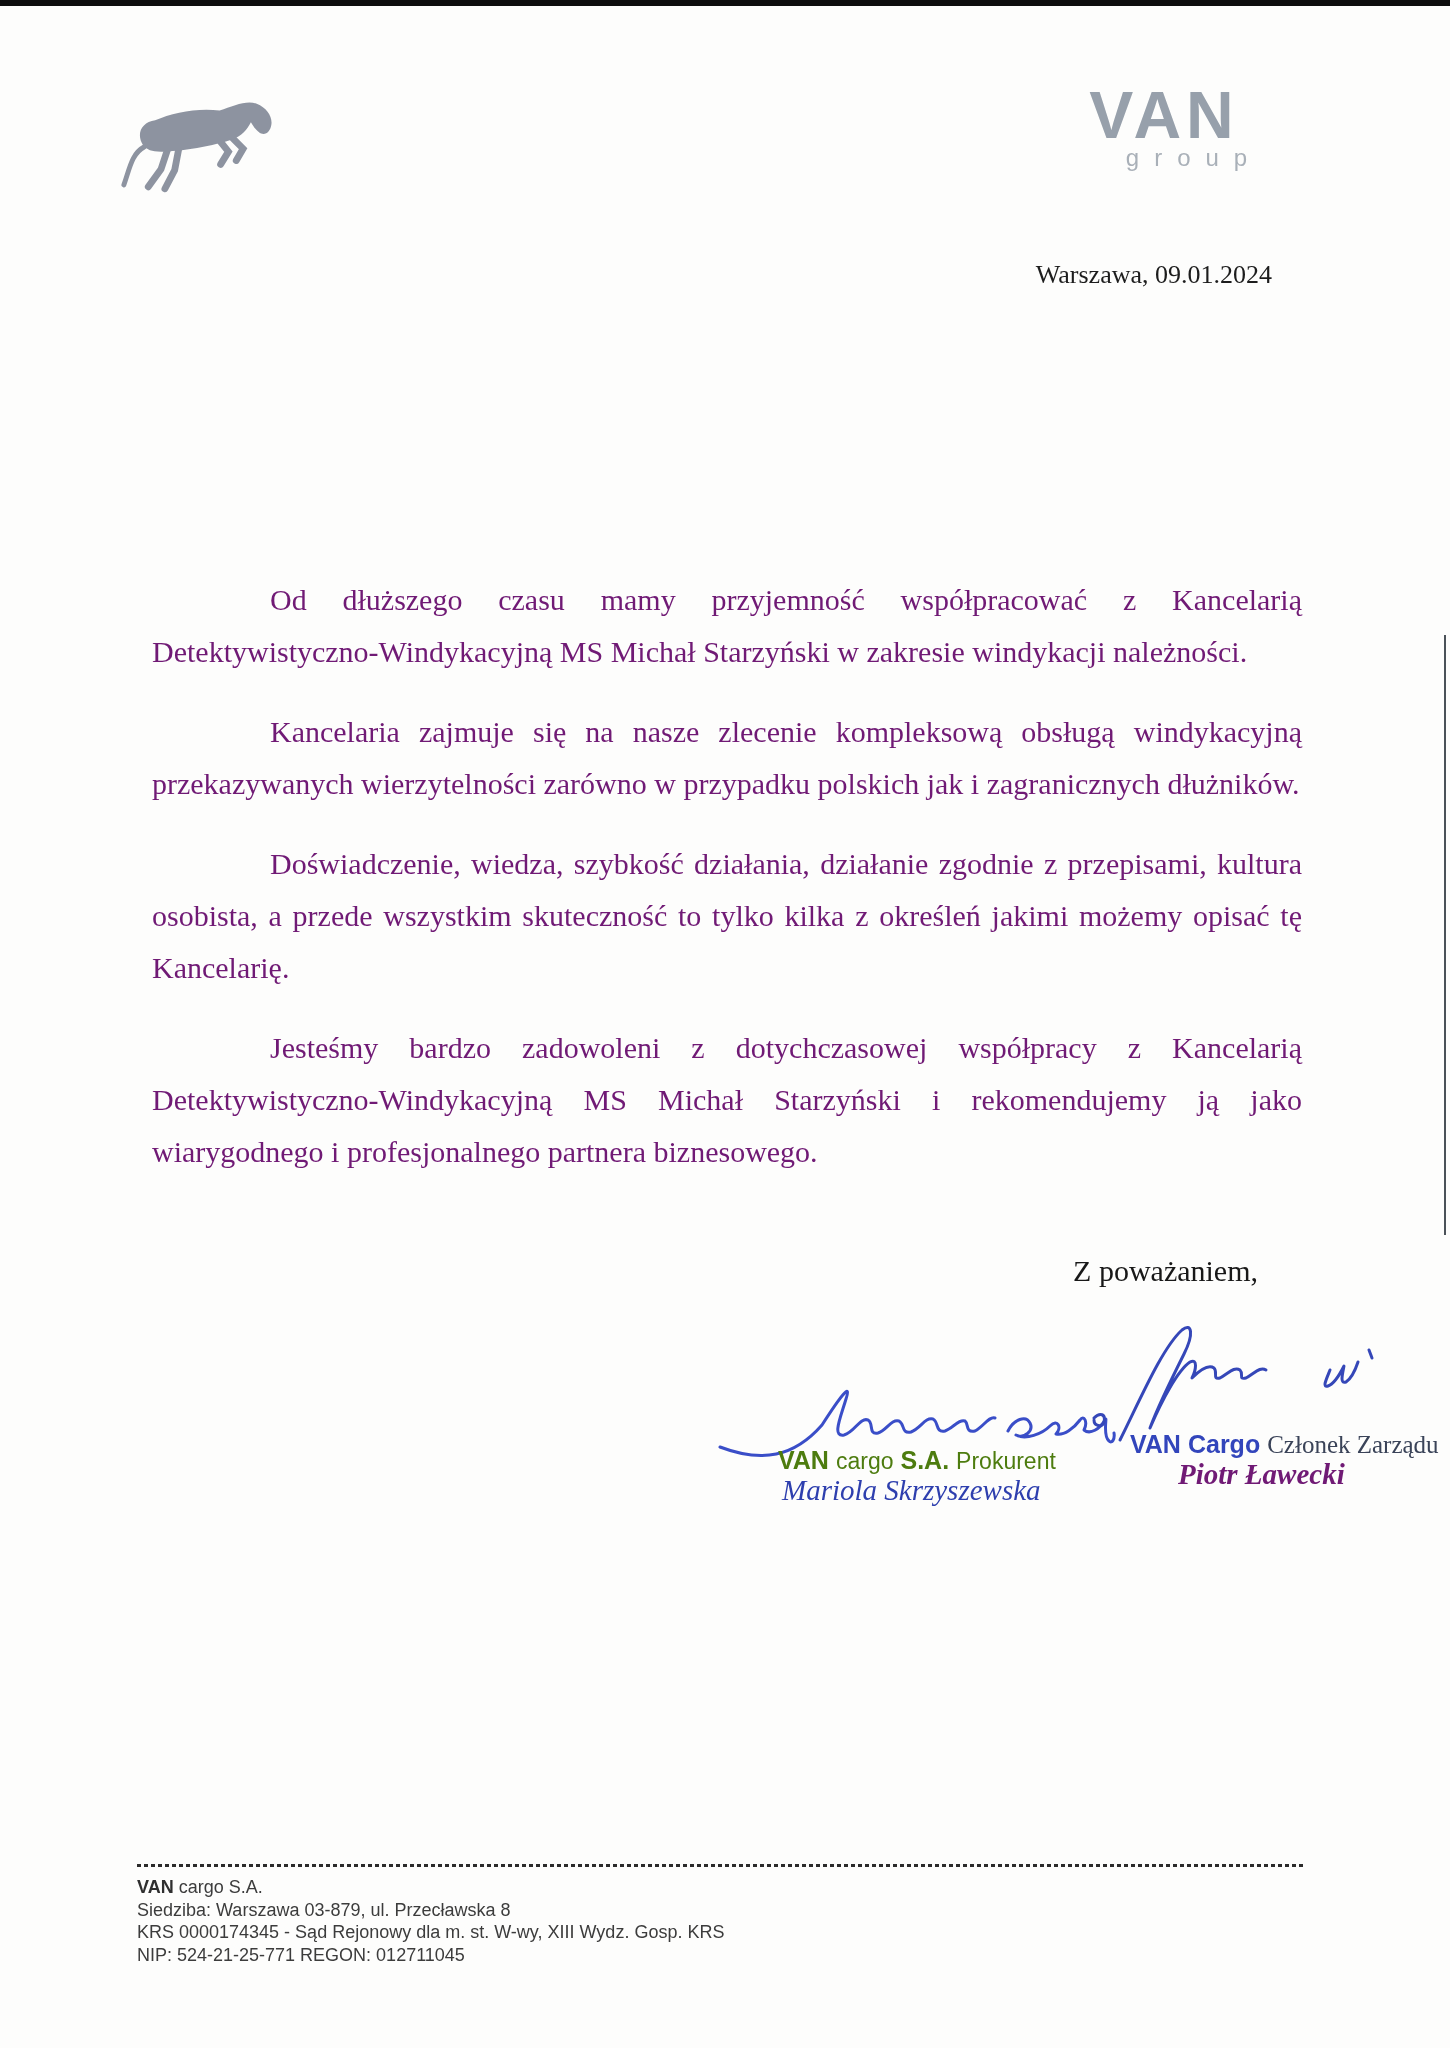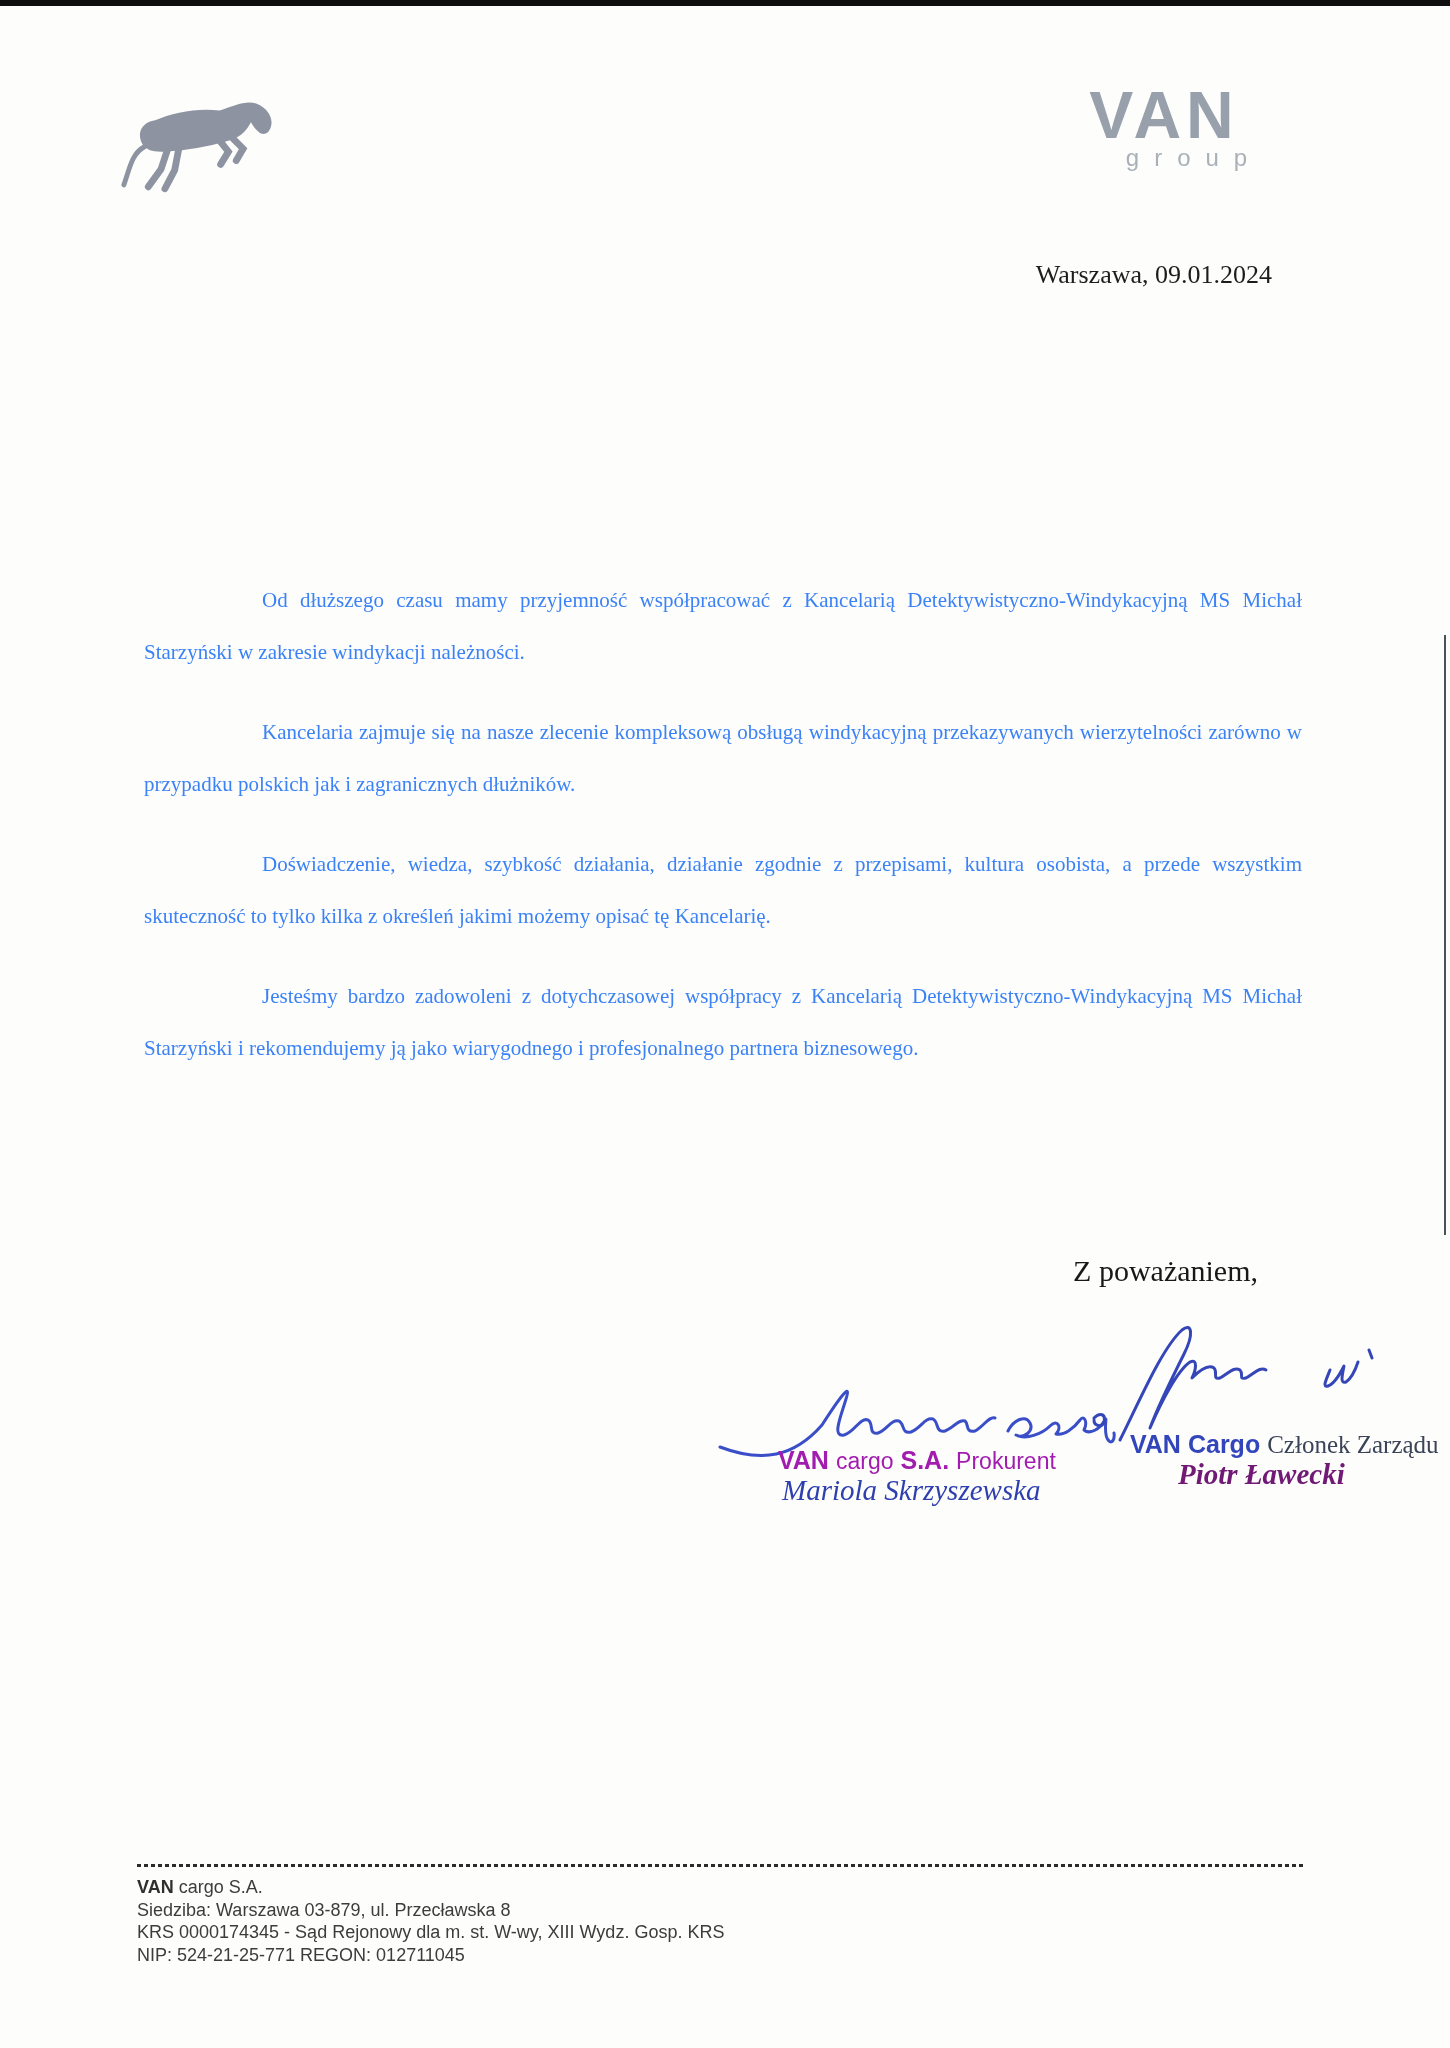--- a/index.html
+++ b/index.html
@@ -24,34 +24,34 @@
 
   .date-line { left:0; right:178px; top:260px; text-align:right; font-size:26px; color:#1d1d1d; }
 
   .doc-title {
     left:240px; width:1080px; top:498px; text-align:center;
     font-size:31px; font-weight:bold; letter-spacing:1px; color:#141414;
   }
 
   .content { left:140px; width:1162px; top:574px; }
   .content p {
-    margin:0 0 28px 4px; text-indent:118px; text-align:justify;
-    font-size:21px; line-height:52px; color:#3b82f6;
+    margin:0 0 28px 12px; text-indent:118px; text-align:justify;
+    font-size:30px; line-height:52px; color:#701a75;
   }
 
   .closing { left:0; right:192px; top:1254px; text-align:right; font-size:30px; color:#181818; }
 
   
   .sig-script { pointer-events:none; }
   .sig-script path { fill:none; stroke-linecap:round; stroke-linejoin:round; }
   .sig-left-script { left:712px; top:1375px; width:405px; height:92px; }
   .sig-right-script { left:1092px; top:1318px; width:330px; height:135px; }
 
   .stamp { font-family:"Liberation Sans", sans-serif; white-space:nowrap; }
-  .stamp-left { left:778px; top:1446px; font-size:23px; color:#a21caf; }
+  .stamp-left { left:778px; top:1446px; font-size:23px; color:#4d7c0f; }
   .stamp-left .b { font-weight:bold; font-size:25px; }
   .stamp-right { left:1130px; top:1430px; font-size:23px; }
   .stamp-right .b { font-weight:bold; font-size:25px; color:#3245bb; }
   .stamp-right .dark { color:#3a4358; font-family:"Liberation Serif", serif; font-size:25px; }
   .stamp span { margin-right:7px; }
 
   .sig-name { font-style:italic; white-space:nowrap; }
   .sig-name-left { left:782px; top:1474px; font-size:29px; color:#2e3fae; }
   .sig-name-right { left:1178px; top:1458px; font-size:29px; font-weight:bold; color:#701a75; }
 

